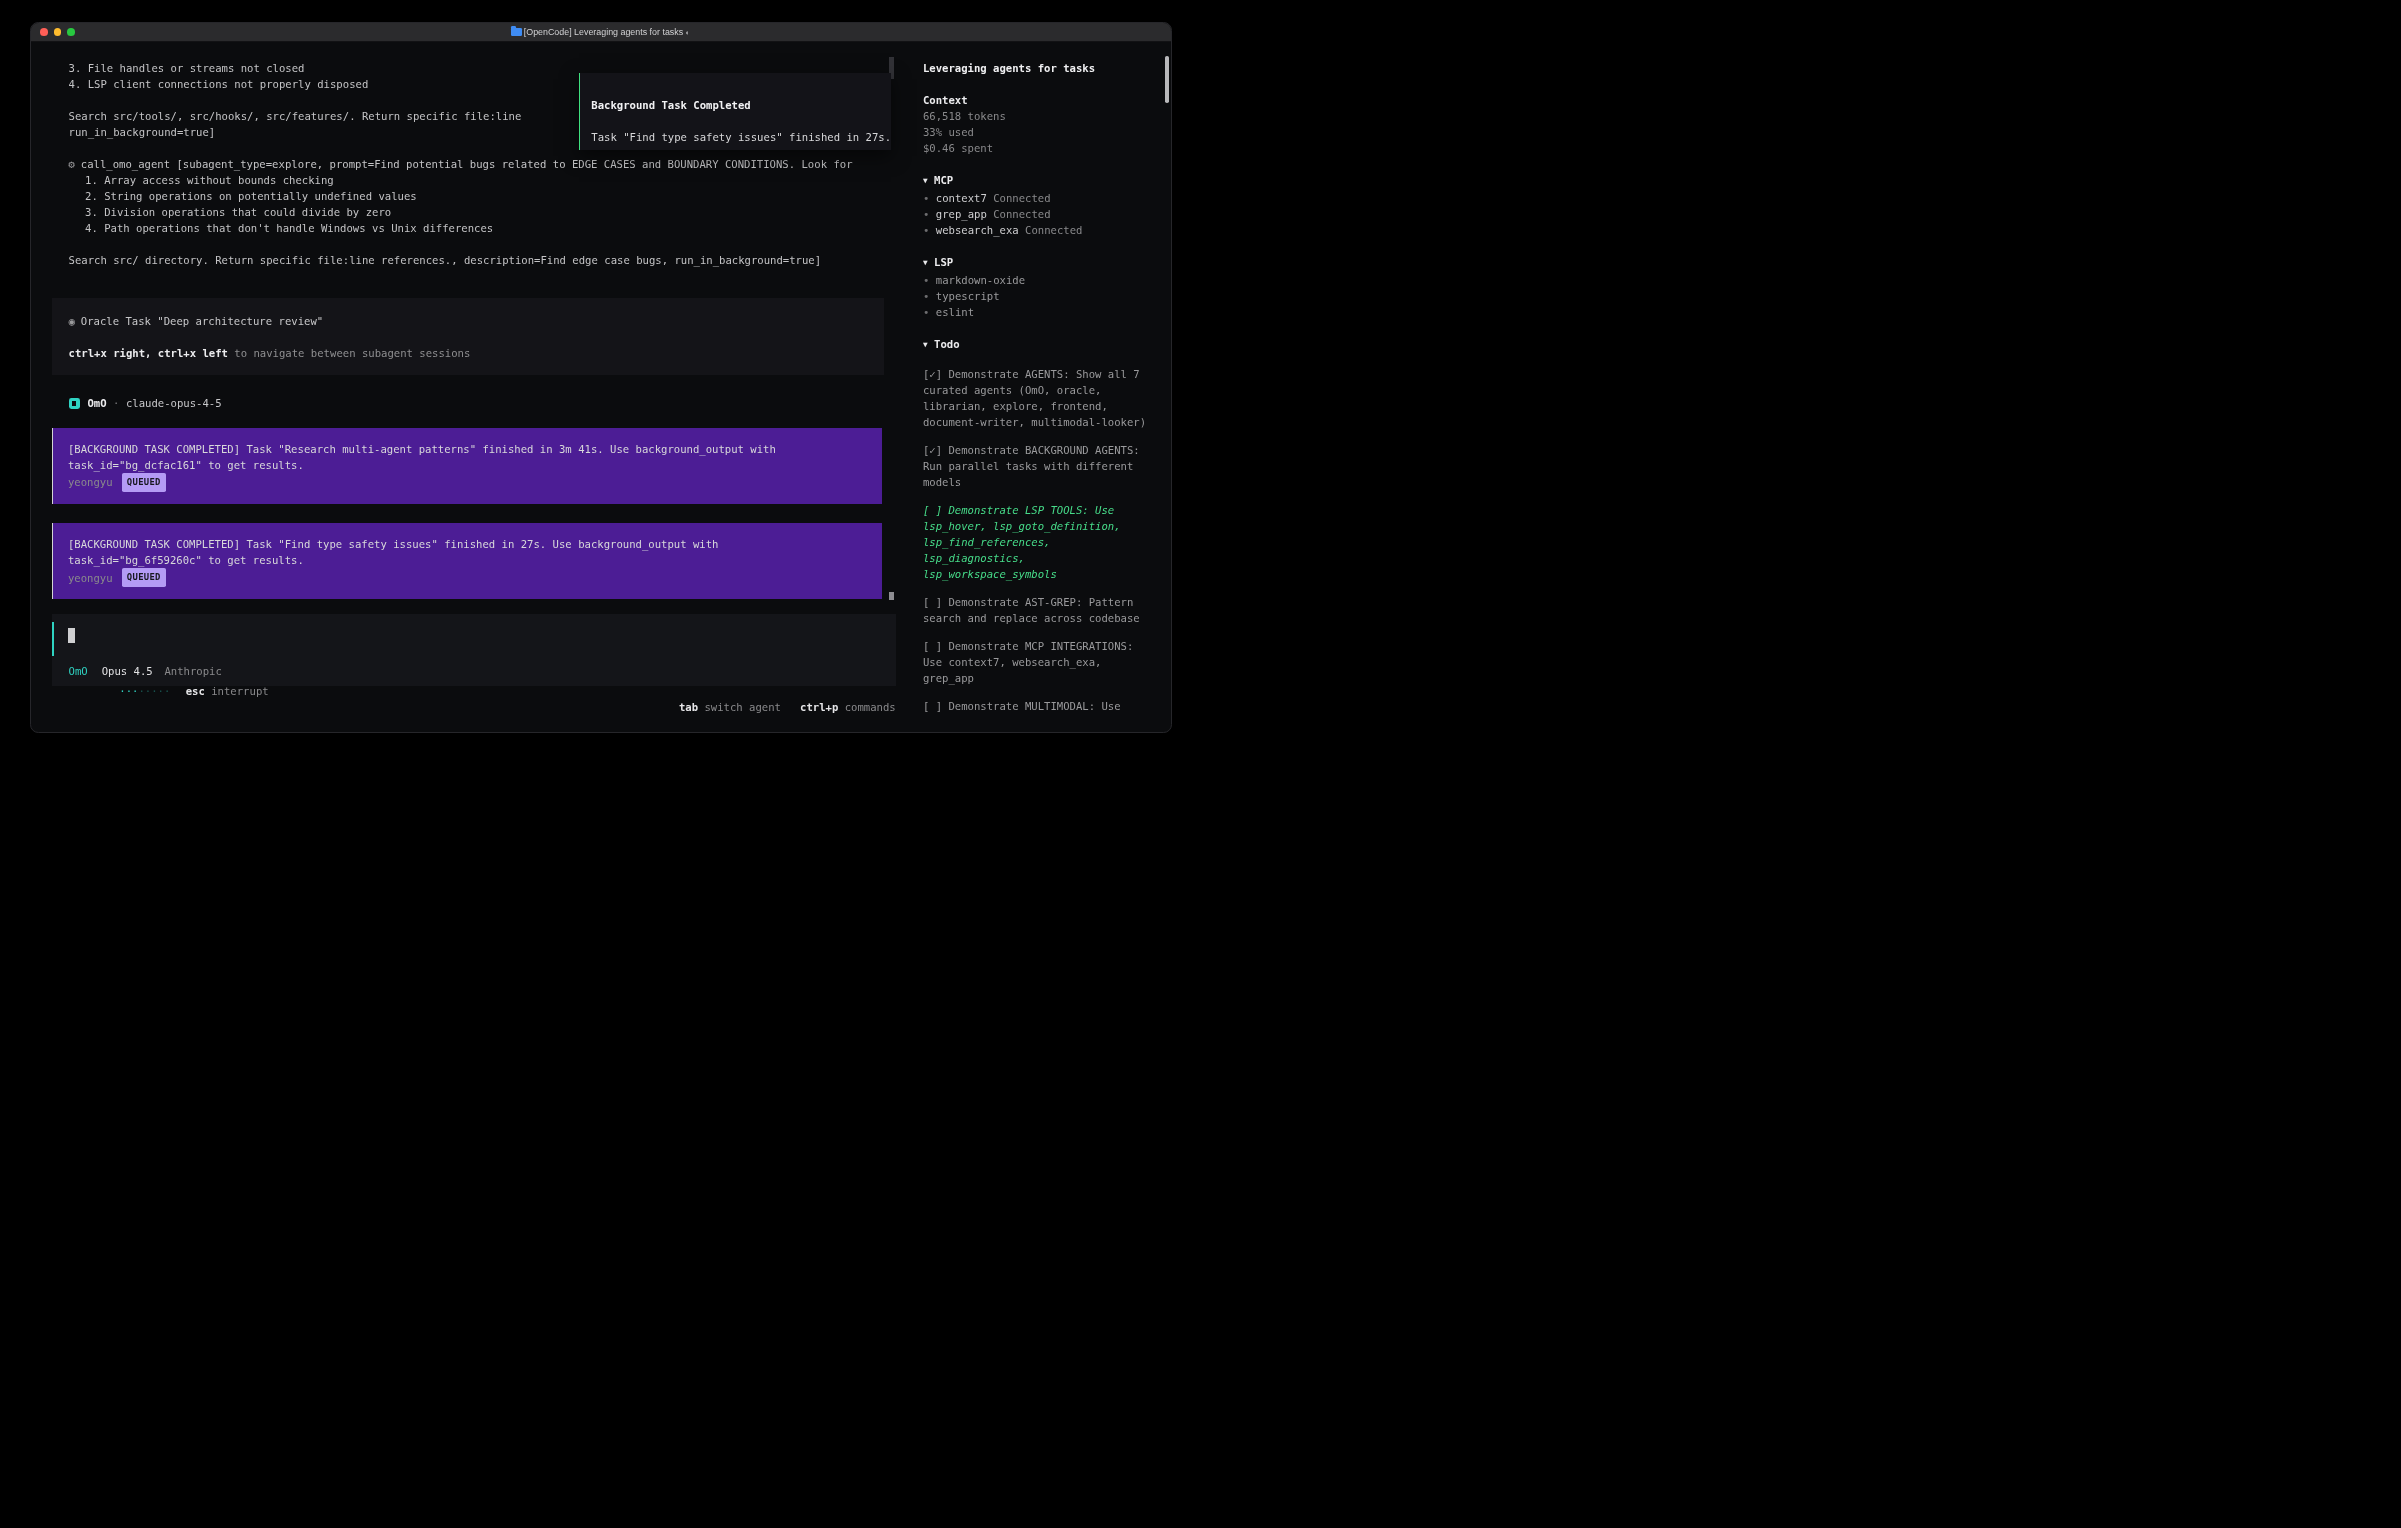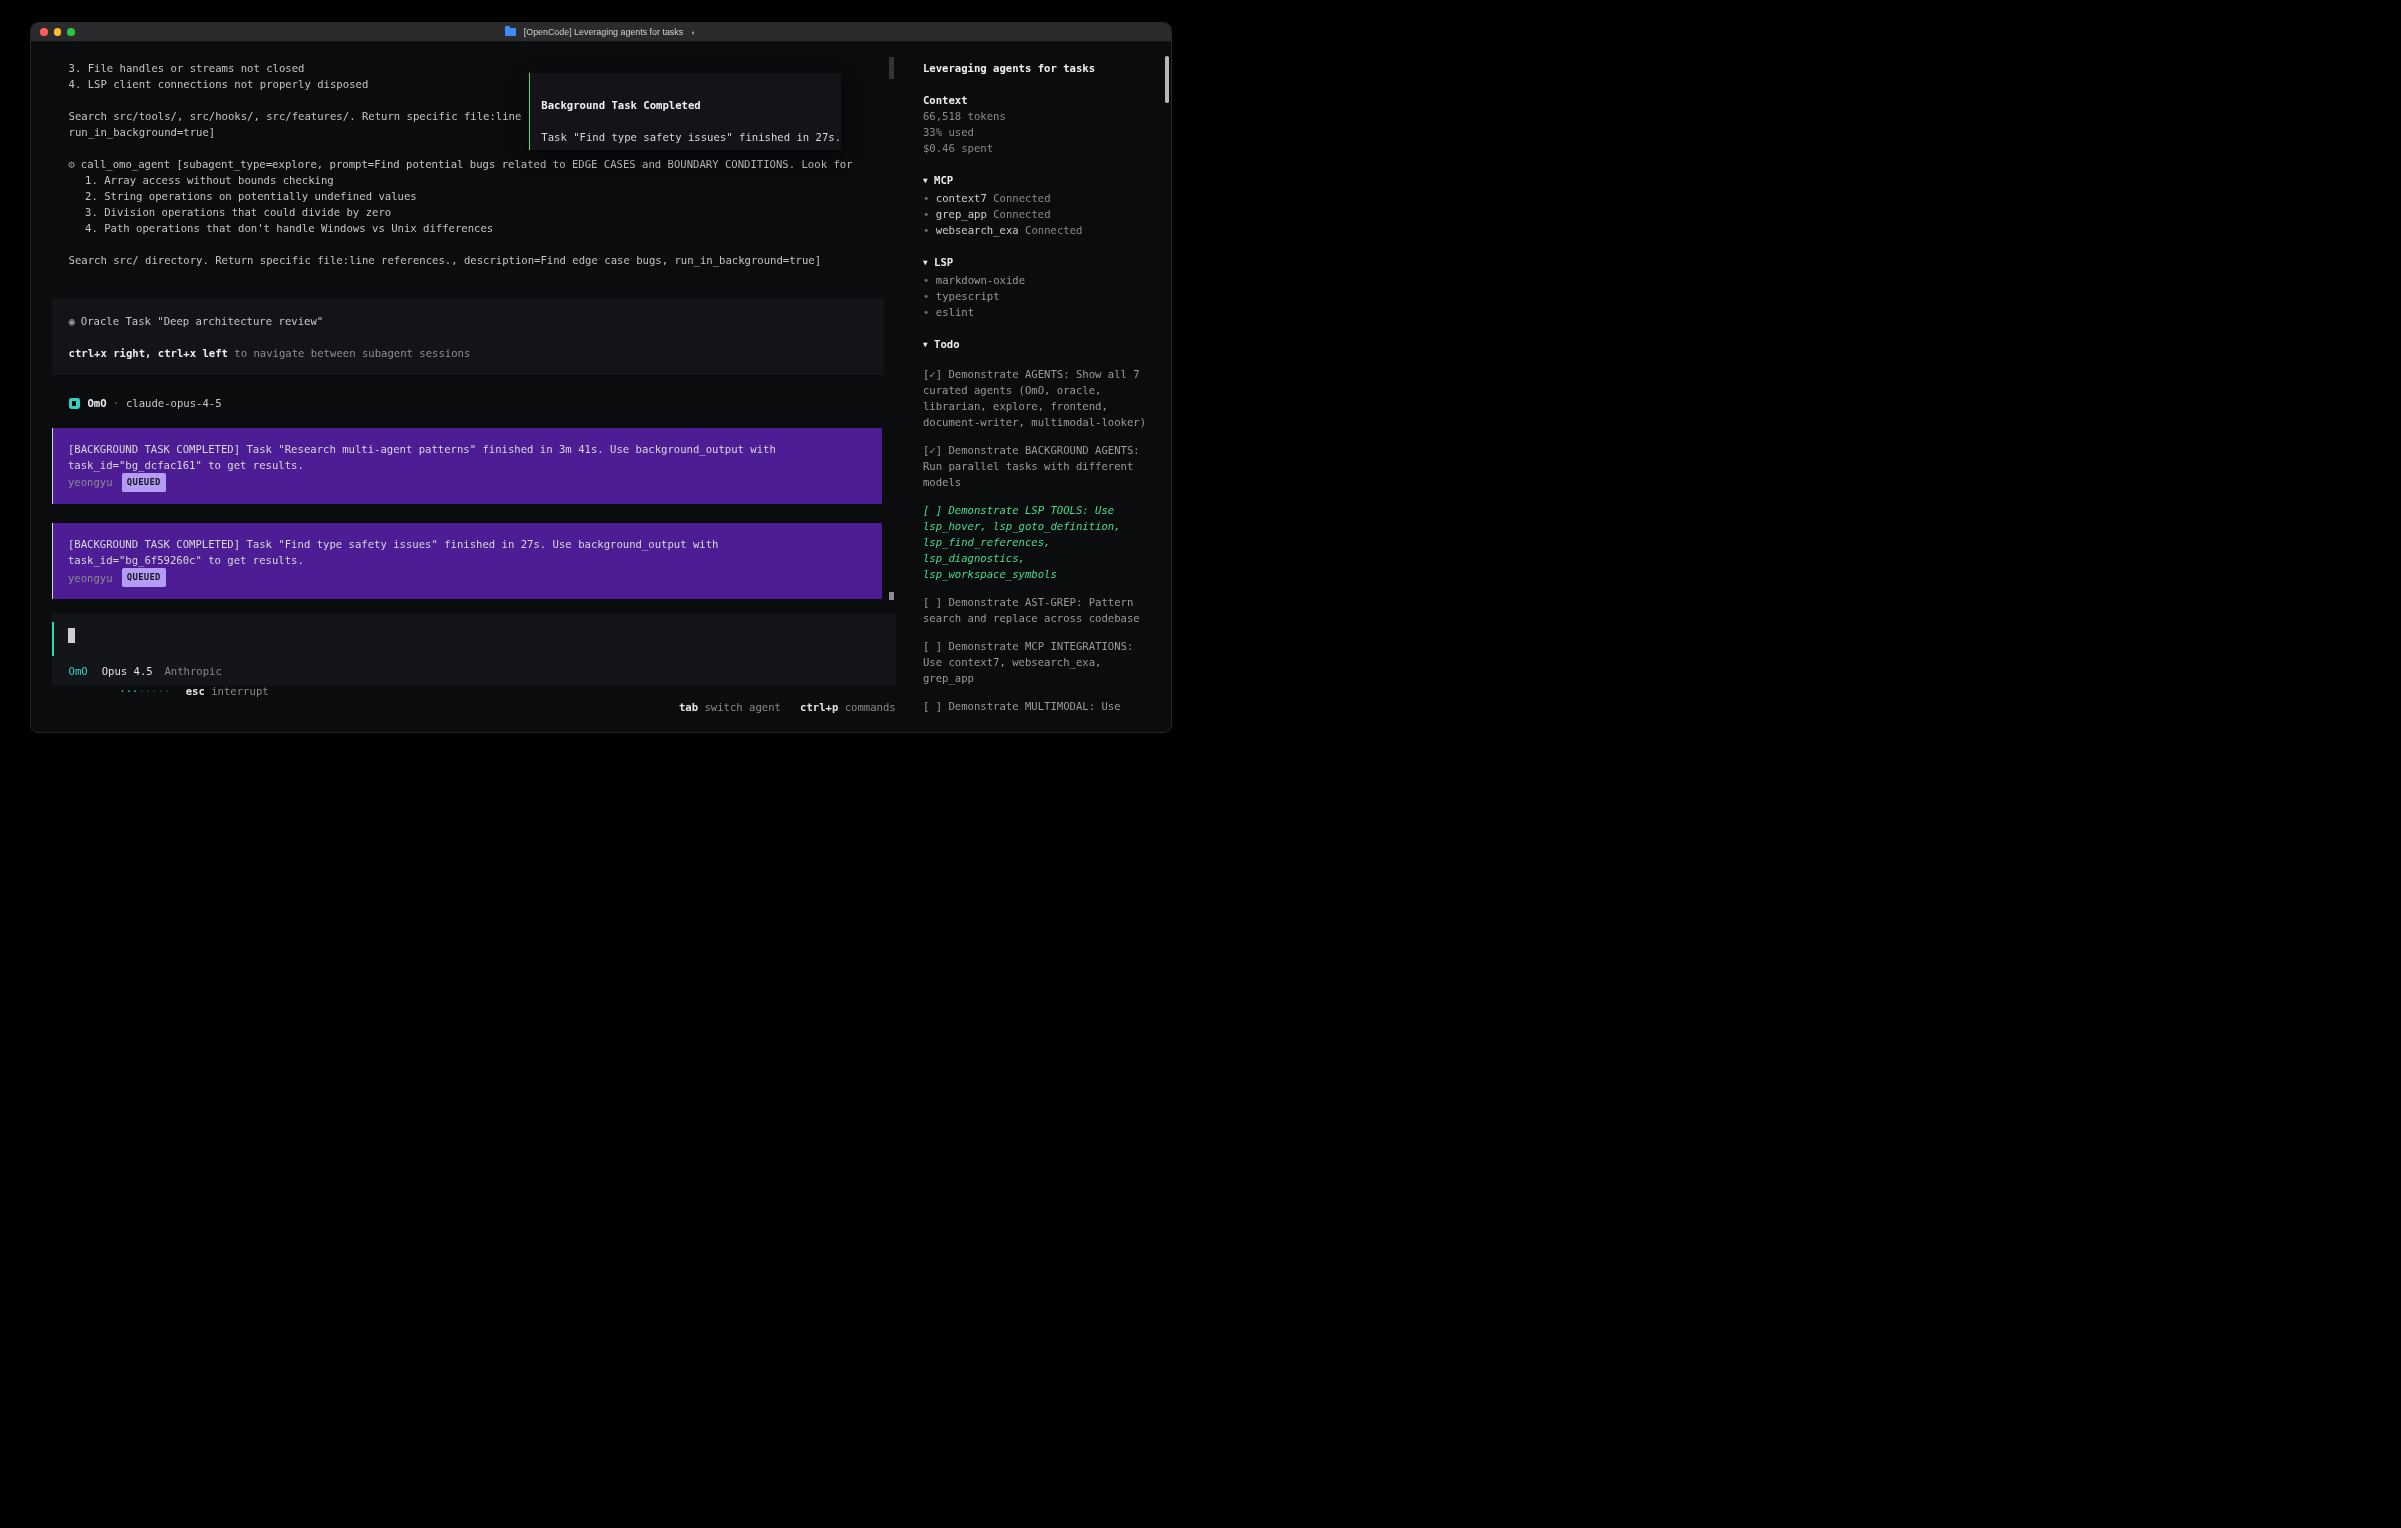--- a/index.html
+++ b/index.html
@@ -10,39 +10,39 @@
             background:#0b0c0e; border-radius:8.3px; overflow:hidden;
             border:0.6px solid #26262a; box-shadow:0 14px 41px rgba(0,0,0,.75); }
 
   
   .titlebar { height:19px; background:#2b2b2d; border-bottom:0.6px solid #121214;
               position:relative; display:flex; align-items:center;
               font-family:"Liberation Sans", sans-serif; }
   .traffic { display:flex; gap:5.9px; margin-left:9.5px; z-index:2; }
   .light { width:7.7px; height:7.7px; border-radius:50%; }
   .title-wrap { position:absolute; left:0; right:0; display:flex; justify-content:center;
-                align-items:center; gap:8px; color:#d2d2d4; font-size:8.9px; }
+                align-items:center; gap:2px; color:#d2d2d4; font-size:8.9px; }
   .folder { width:10.6px; height:7.7px; background:#3f8cf3; border-radius:1.2px; position:relative; }
   .folder::before { content:""; position:absolute; top:-1.8px; left:0; width:4.7px; height:2.4px;
                     background:#3f8cf3; border-radius:1.2px 1.2px 0 0; }
   .halfmoon { color:#a8a8aa; font-size:7.7px; }
 
   
   .appbody { position:absolute; top:19px; left:0; right:0; bottom:0; display:flex; }
   .main { width:880px; flex:none; position:relative; padding:18.3px 0 0 38px;
           font-size:10.6px; line-height:16px; color:#c4c4c6; }
   .line { white-space:pre; }
 
   .log-block { margin-top:0; }
   .mt27 { margin-top:16px; }
   .indent { padding-left:16.5px; }
   .gear::before { content:"⚙"; color:#9a9a9c; margin-right:5.9px; }
 
   
-  .notification { position:absolute; left:498px; top:31px; width:312px; height:77px;
+  .notification { position:absolute; left:548px; top:31px; width:312px; height:77px;
                   background:#131318; border-left:1.8px solid #3fe07f; padding:23.6px 0 0 11.8px;
                   box-shadow:0 5.9px 17.7px rgba(0,0,0,.55); z-index:5; }
   .notif-title { color:#f2f2f4; font-weight:bold; }
   .notif-body { color:#d8d8da; margin-top:16px; }
 
   
   .oracle { margin-top:29.5px; margin-left:-17px; width:832px; background:#141418;
             padding:14.8px 0 14.8px 17px; }
   .oracle-icon::before { content:"◉"; color:#9a9a9c; margin-right:5.9px; }
   .oracle-title { color:#c8c8ca; }

